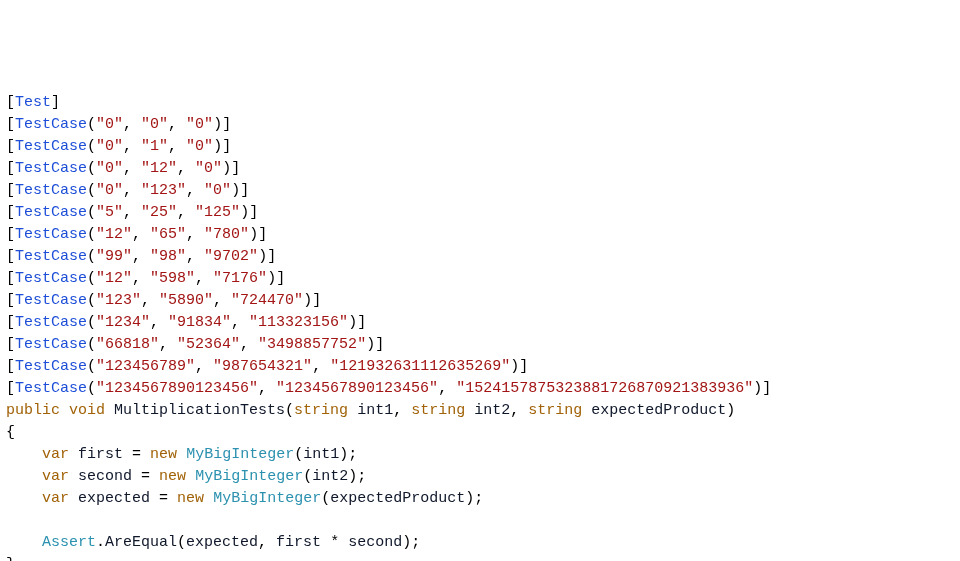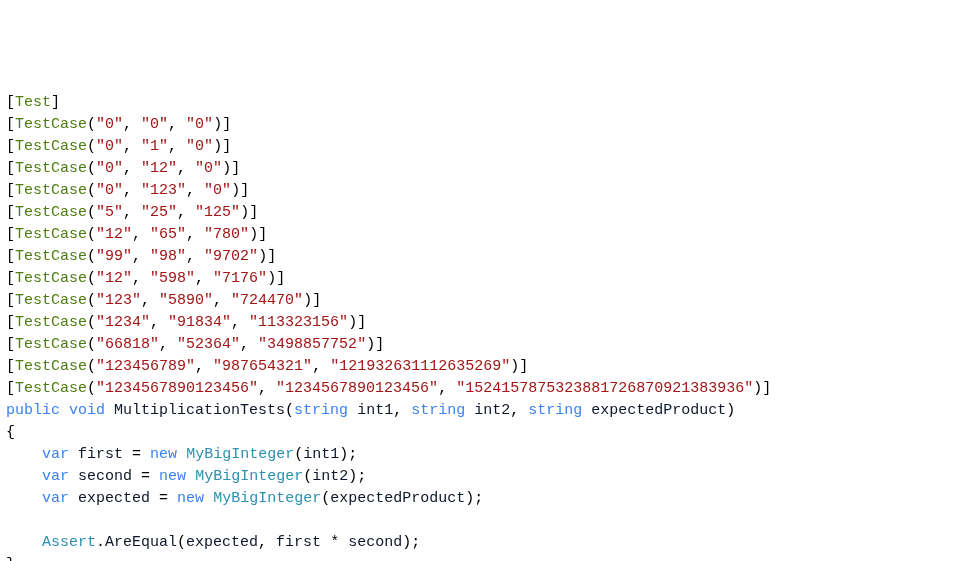--- a/index.html
+++ b/index.html
@@ -9,23 +9,23 @@
       font-family: Consolas, 'Courier New', monospace;
       font-size: 15px;
       line-height: 22px;
       color: #000000;
       white-space: pre;
     }
     .code-container {
       display: block;
     }
     .punct { color: #000000; }
-    .attr { color: #4d7c0f; }
+    .attr { color: #1d4ed8; }
     .str { color: #A31515; }
-    .kw { color: #3b82f6; }
+    .kw { color: #a16207; }
     .type { color: #2B91AF; }
     .ident { color: #0f172a; }
   </style>
 </head>
 <body>
 
 
 
 <div class="code-container"><span class="punct">[</span><span class="attr">Test</span><span class="punct">]</span>
 <span class="punct">[</span><span class="attr">TestCase</span><span class="punct">(</span><span class="str">"0"</span><span class="punct">, </span><span class="str">"0"</span><span class="punct">, </span><span class="str">"0"</span><span class="punct">)]</span>

